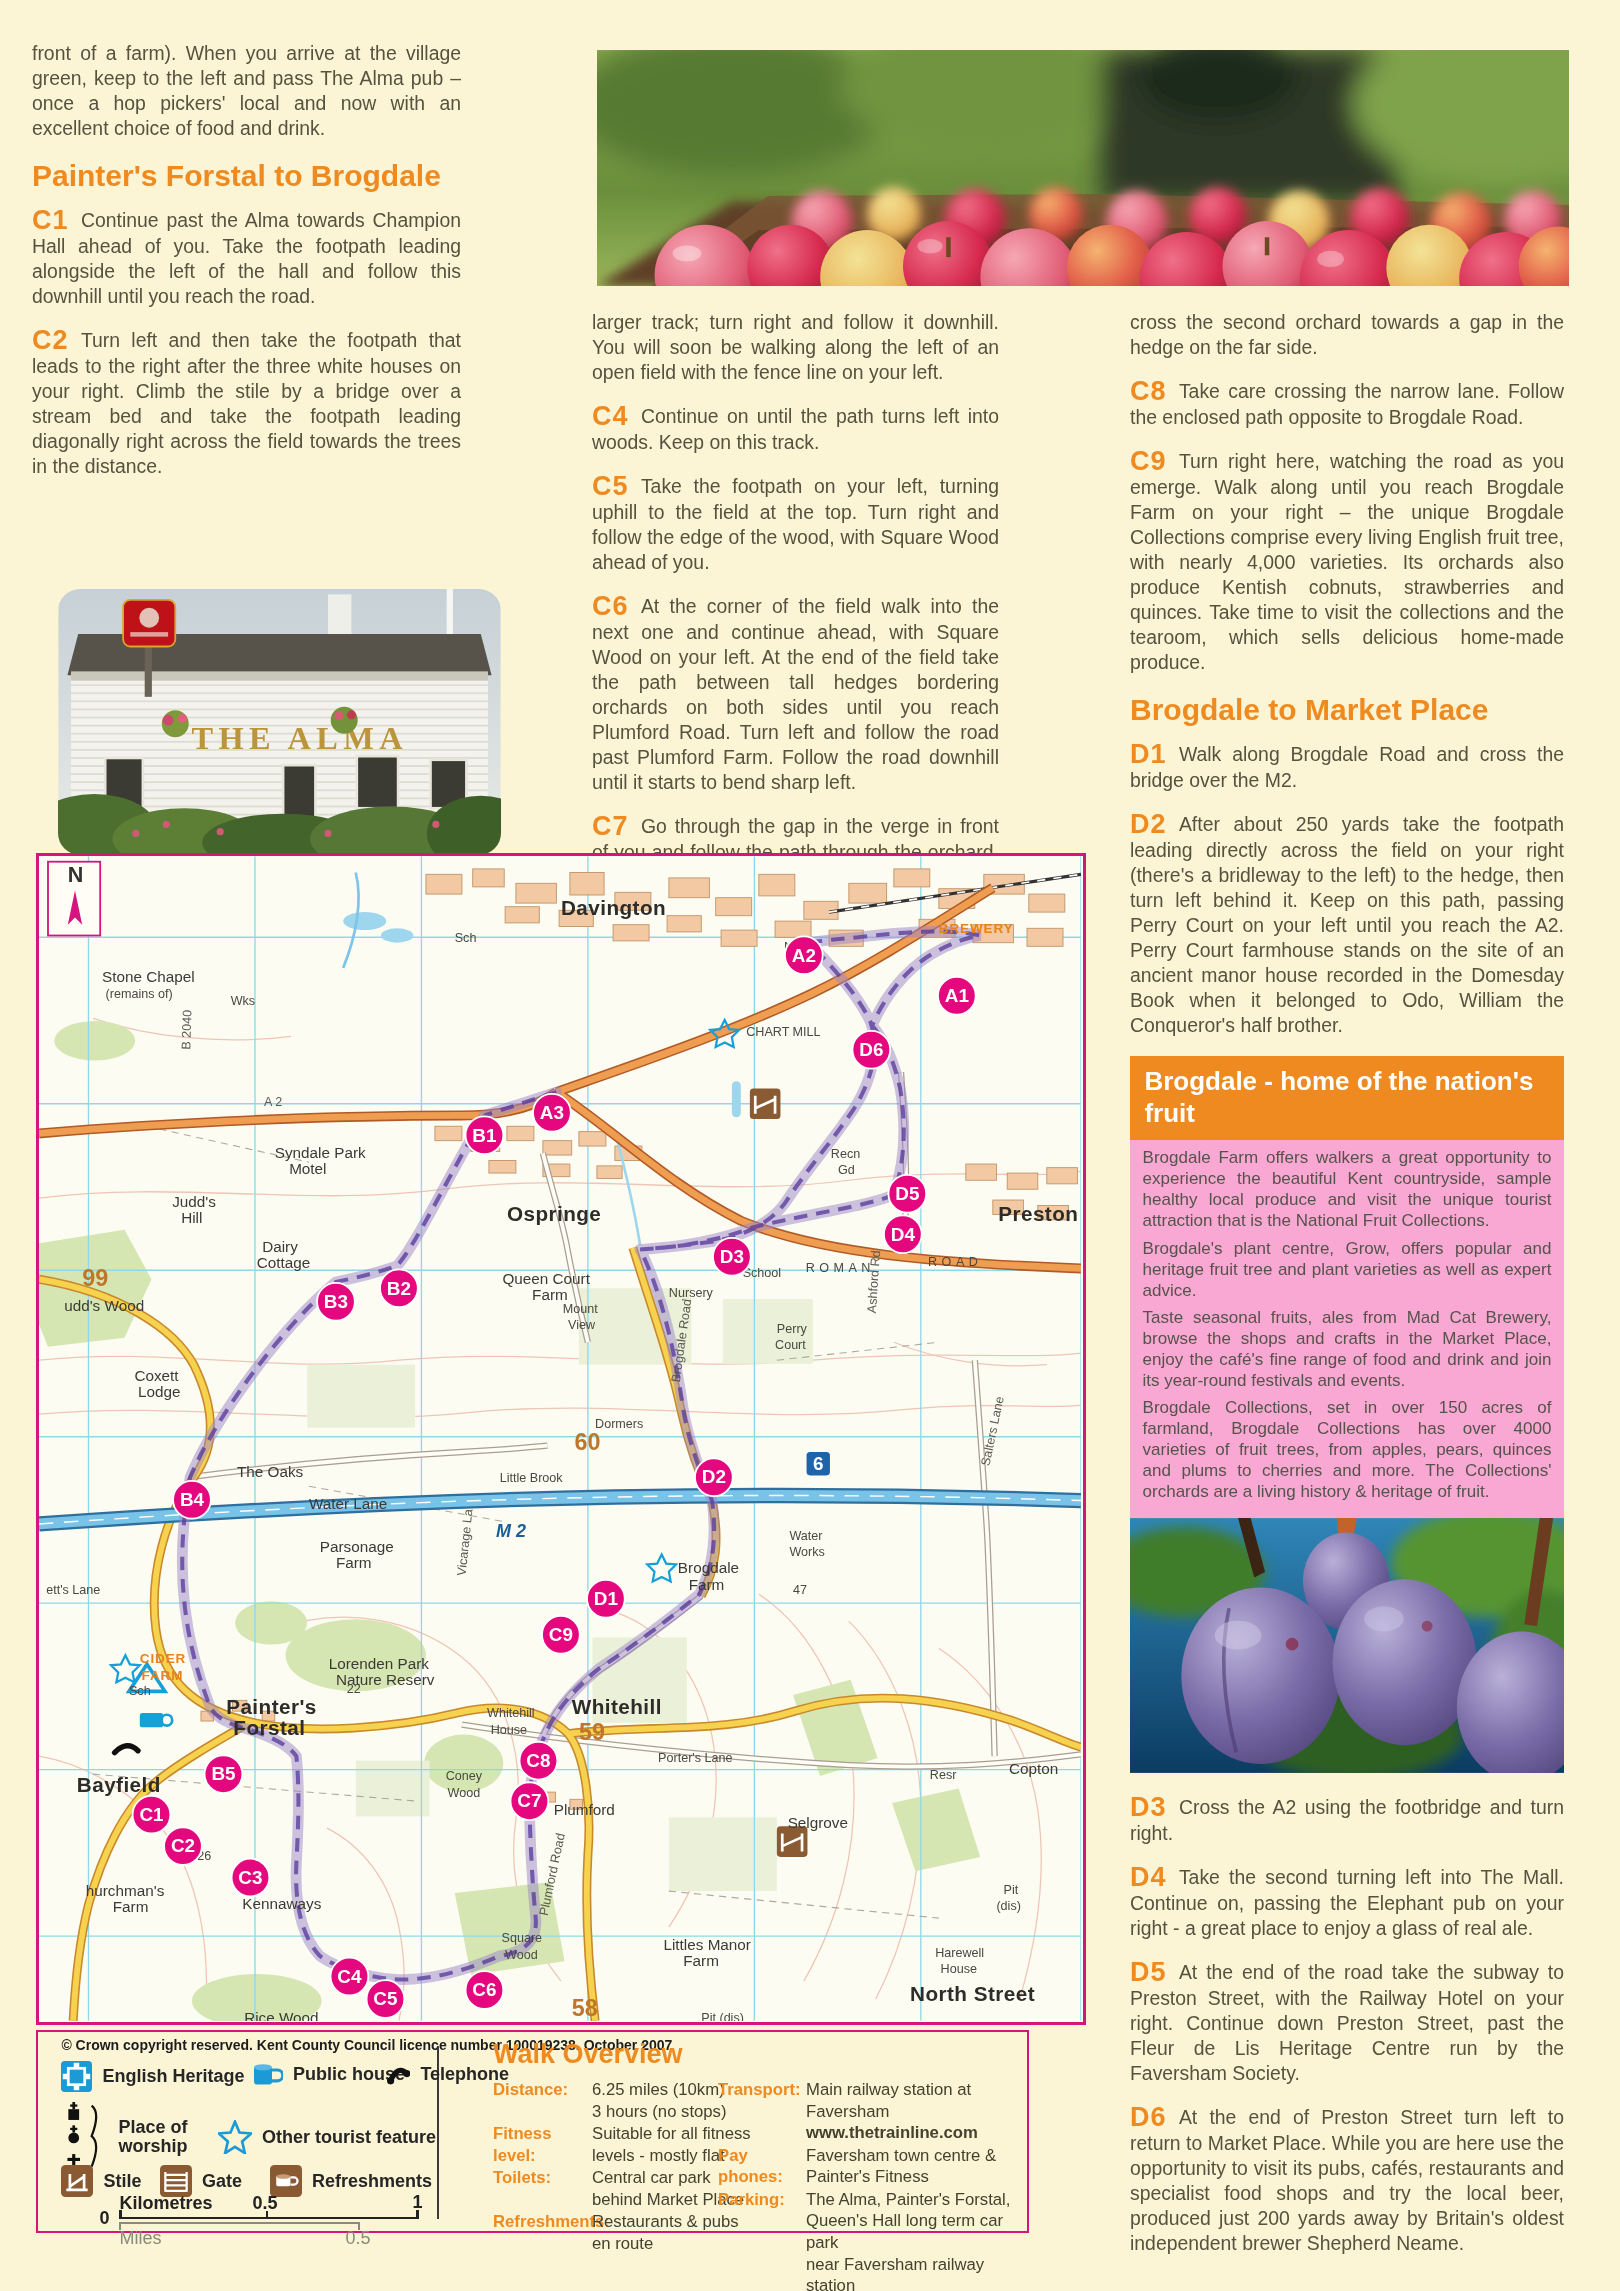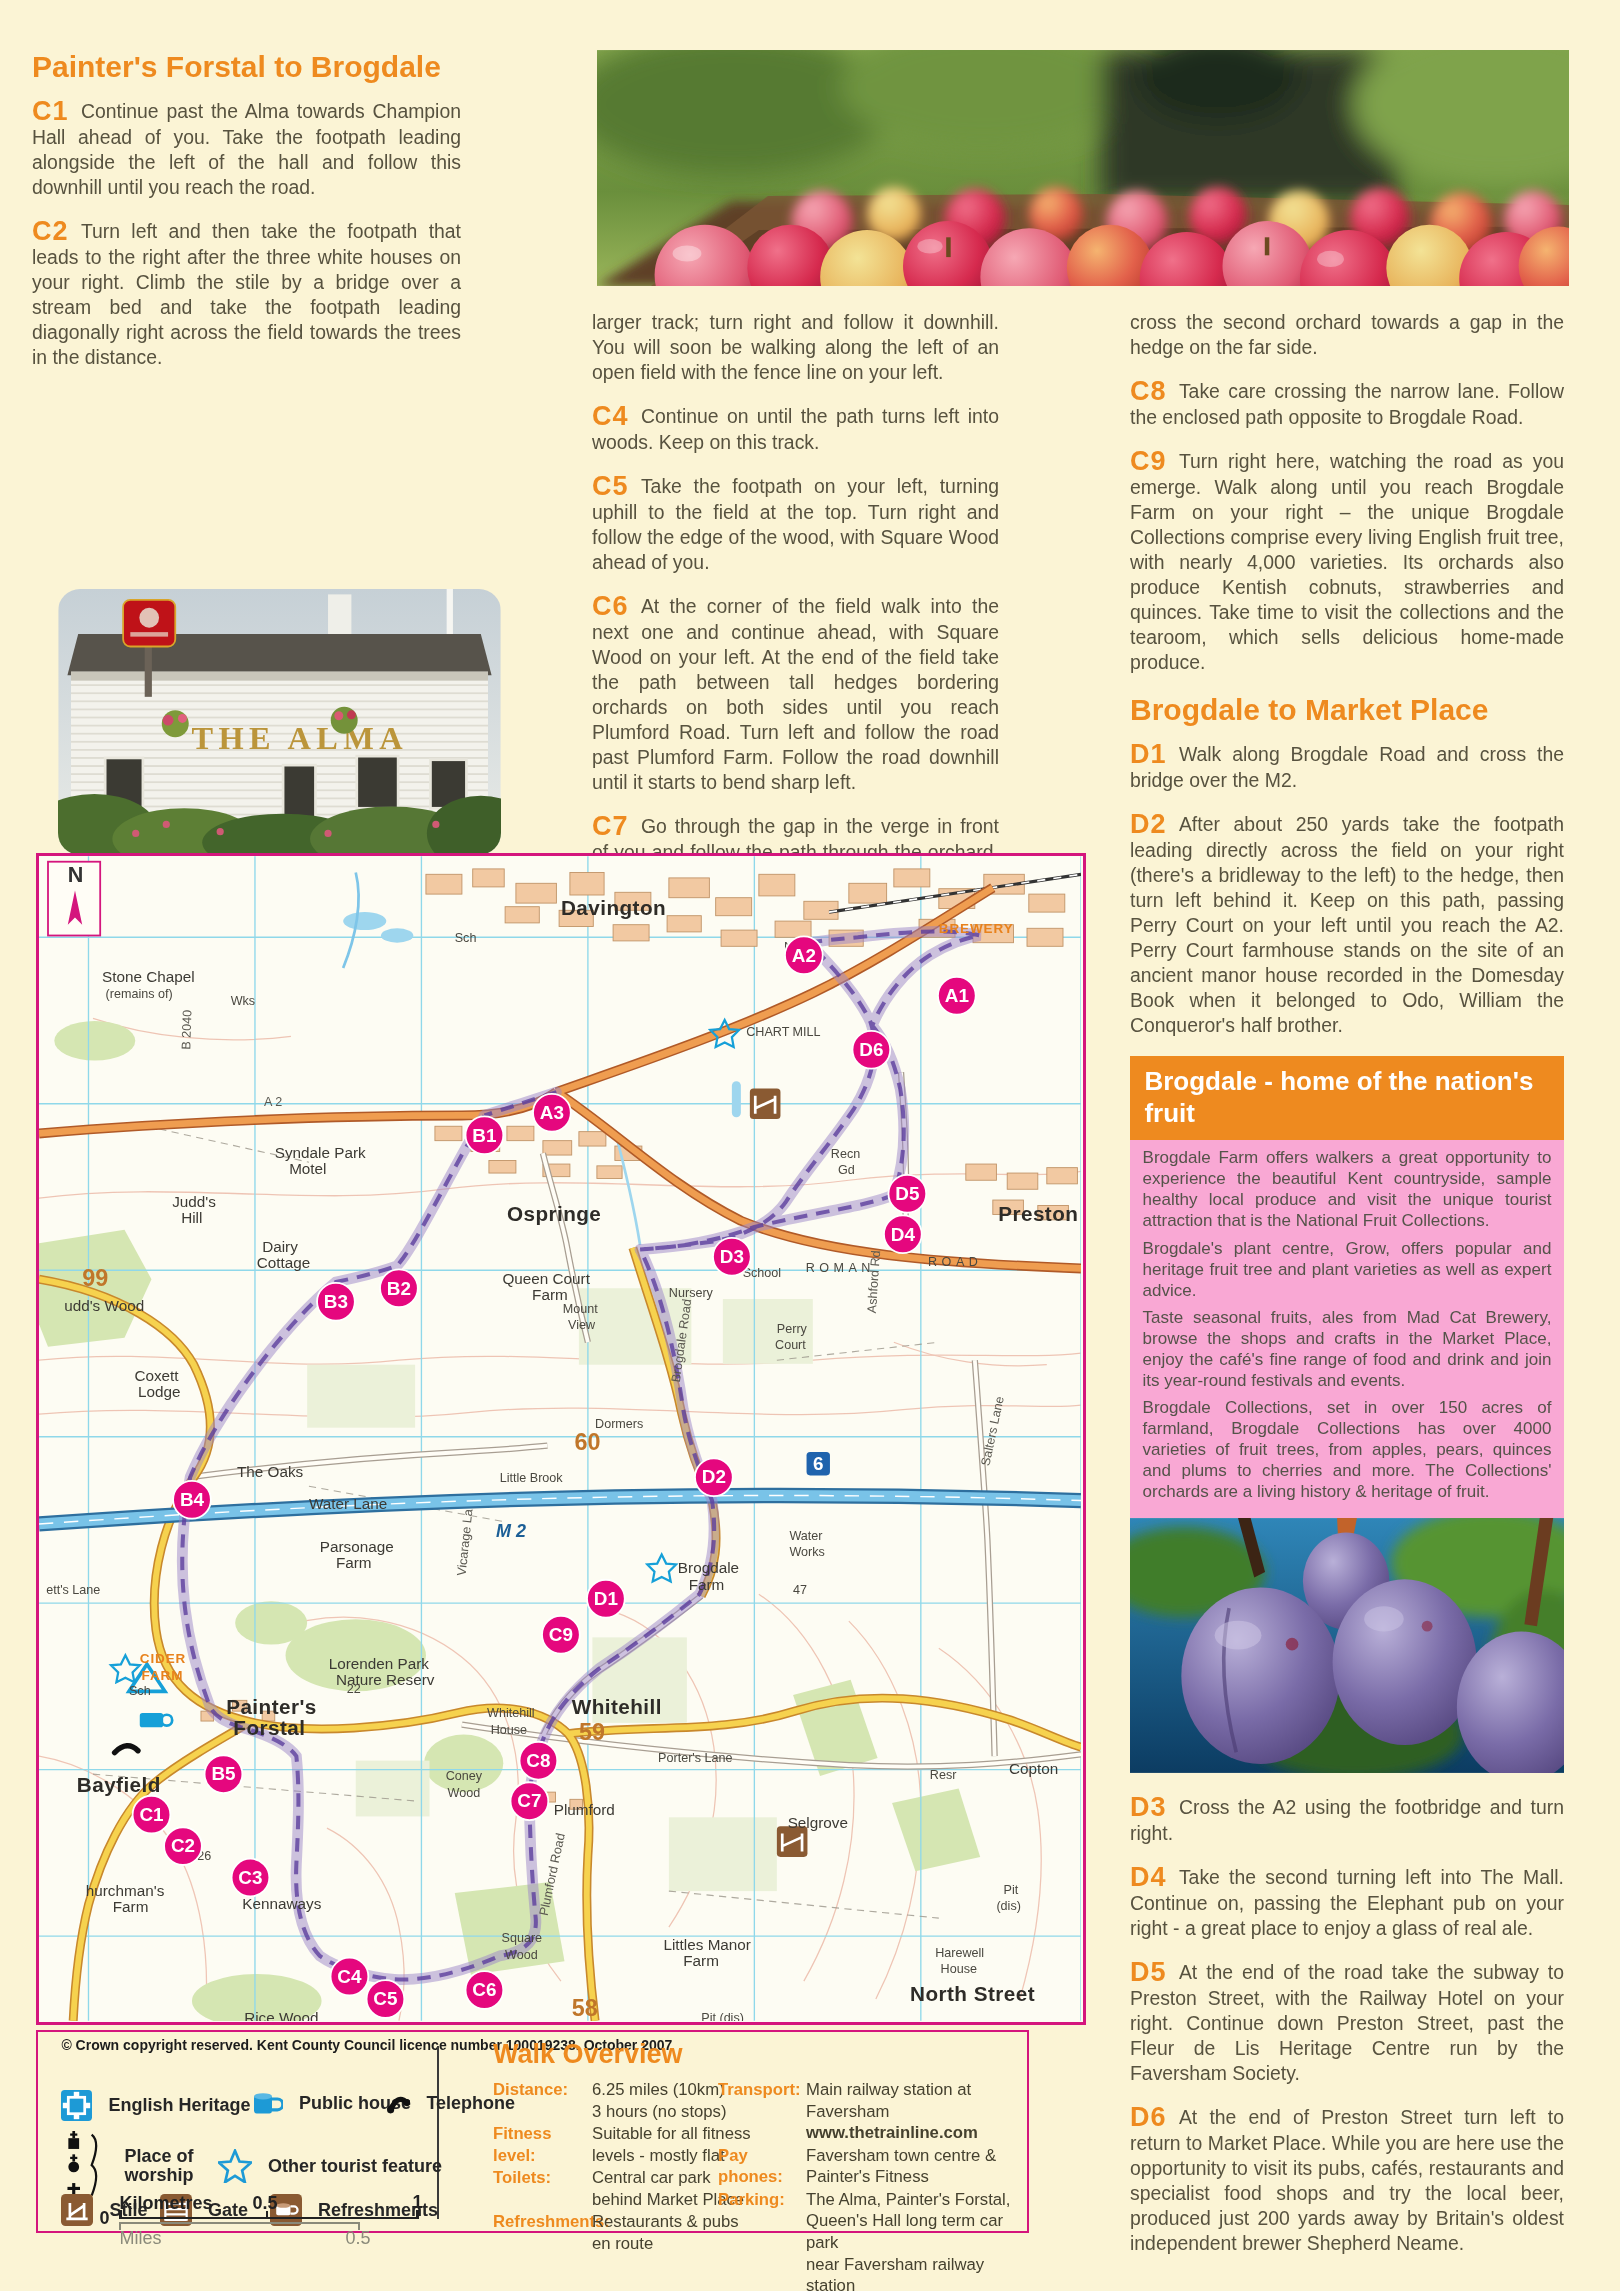--- a/index.html
+++ b/index.html
@@ -29,40 +29,41 @@
   text.m-orange{font-size:15px;fill:#e8821c;font-weight:bold;letter-spacing:1px;}
   text.m-blue{font-size:20px;fill:#1c5f96;font-weight:bold;font-style:italic;}
   text.m-road{font-size:14px;fill:#5a5850;}
   text.m-spaced{font-size:14px;fill:#4a4840;letter-spacing:5px;}
   text.m-badge{font-size:21px;fill:#fff;font-weight:bold;text-anchor:middle;}
   
   #bottom-panel{position:absolute;left:36px;top:2030px;width:993px;height:203px;border:2.7px solid #d4157d;
                 background:#fbf4d5;box-sizing:border-box;}
   #copyright{position:absolute;left:23.4px;top:4.5px;font-size:14px;font-weight:bold;color:#1c1c1c;}
   #panel-divider{position:absolute;left:399px;top:14.4px;width:1.8px;height:173px;background:#3a3a3a;}
-  .lg-row{position:absolute;display:flex;align-items:center;gap:16px;margin-top:29px;}
+  .lg-row{position:absolute;display:flex;align-items:center;gap:10px;}
   .lg-label{font-size:18px;font-weight:bold;color:#262626;white-space:nowrap;}
   .lg-label.two{line-height:19px;}
   .wo-title{position:absolute;left:455px;top:7.2px;font-size:27px;font-weight:bold;color:#ee8a1f;}
   .wo-col{position:absolute;top:47px;}
   .wo-row{display:flex;margin-bottom:0.9px;}
   .wo-label{font-size:16.7px;font-weight:bold;color:#ee8a1f;width:99px;flex:0 0 99px;line-height:21.6px;}
   #wo-col2 .wo-label{width:88px;flex:0 0 88px;}
   .wo-lines{font-size:16.7px;color:#45412f;line-height:21.6px;}
   .wo-lines .bold{font-weight:bold;}
   
   #scalebar{position:absolute;left:23.4px;top:165px;width:360px;height:41px;font-size:18px;color:#222;}
   .sb-line{position:absolute;background:#222;}
   .sb-txt{position:absolute;font-weight:bold;}
   .sb-gray{color:#8a8a7a;font-weight:normal;}
 </style>
 </head>
 <body>
 
 <div class="col" style="left:32px;top:41px;width:429px;">
+  <p>front of a farm).  When you arrive at the village green, keep to the left and pass The Alma pub – once a hop pickers' local and now with an excellent choice of food and drink.</p>
   <h2 class="sec">Painter's Forstal to Brogdale</h2>
   <div>
       <p><span class="sid">C1</span>Continue past the Alma towards Champion Hall ahead of you.  Take the footpath leading alongside the left of the hall and follow this downhill until you reach the road.</p>
       <p><span class="sid">C2</span>Turn left and then take the footpath that leads to the right after the three white houses on your right.  Climb the stile by a bridge over a stream bed and take the footpath leading diagonally right across the field towards the trees in the distance.</p>
     </div>
 </div>
 
 <div class="photo" style="left:58px;top:589px;width:443px;height:266px;border-radius:22px;">
   <svg width="443" height="266" viewBox="0 0 492 296">
     <defs>

